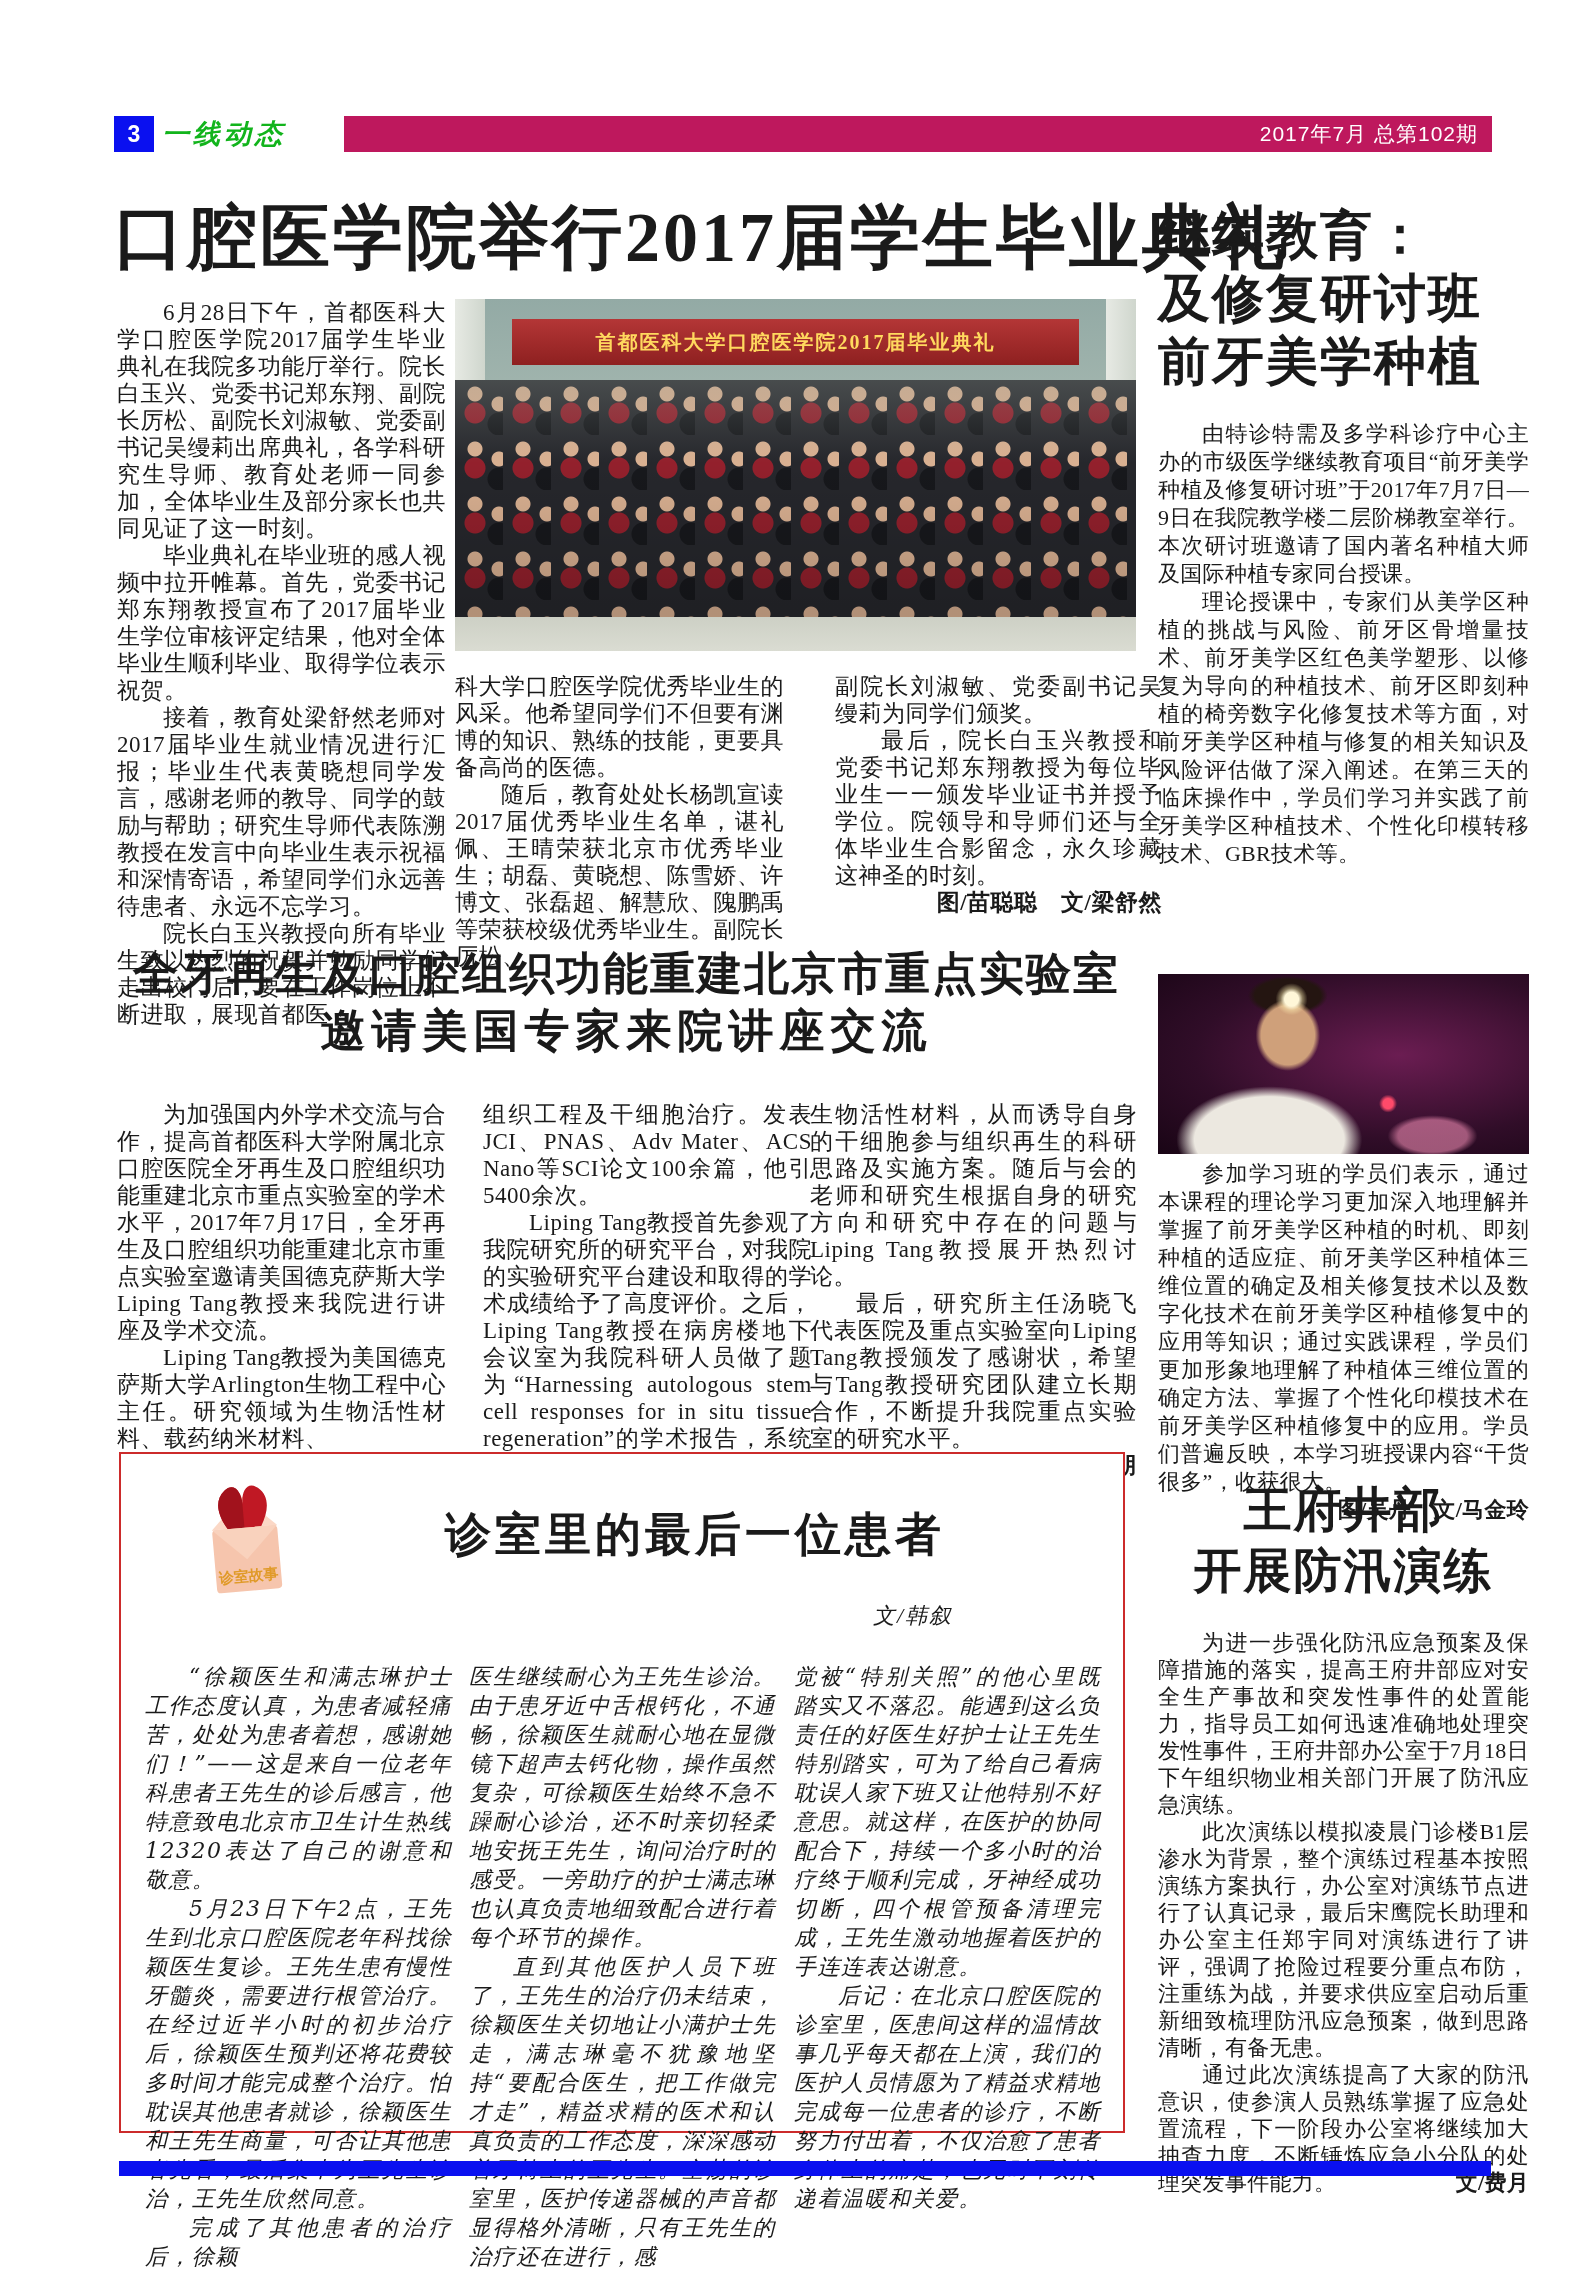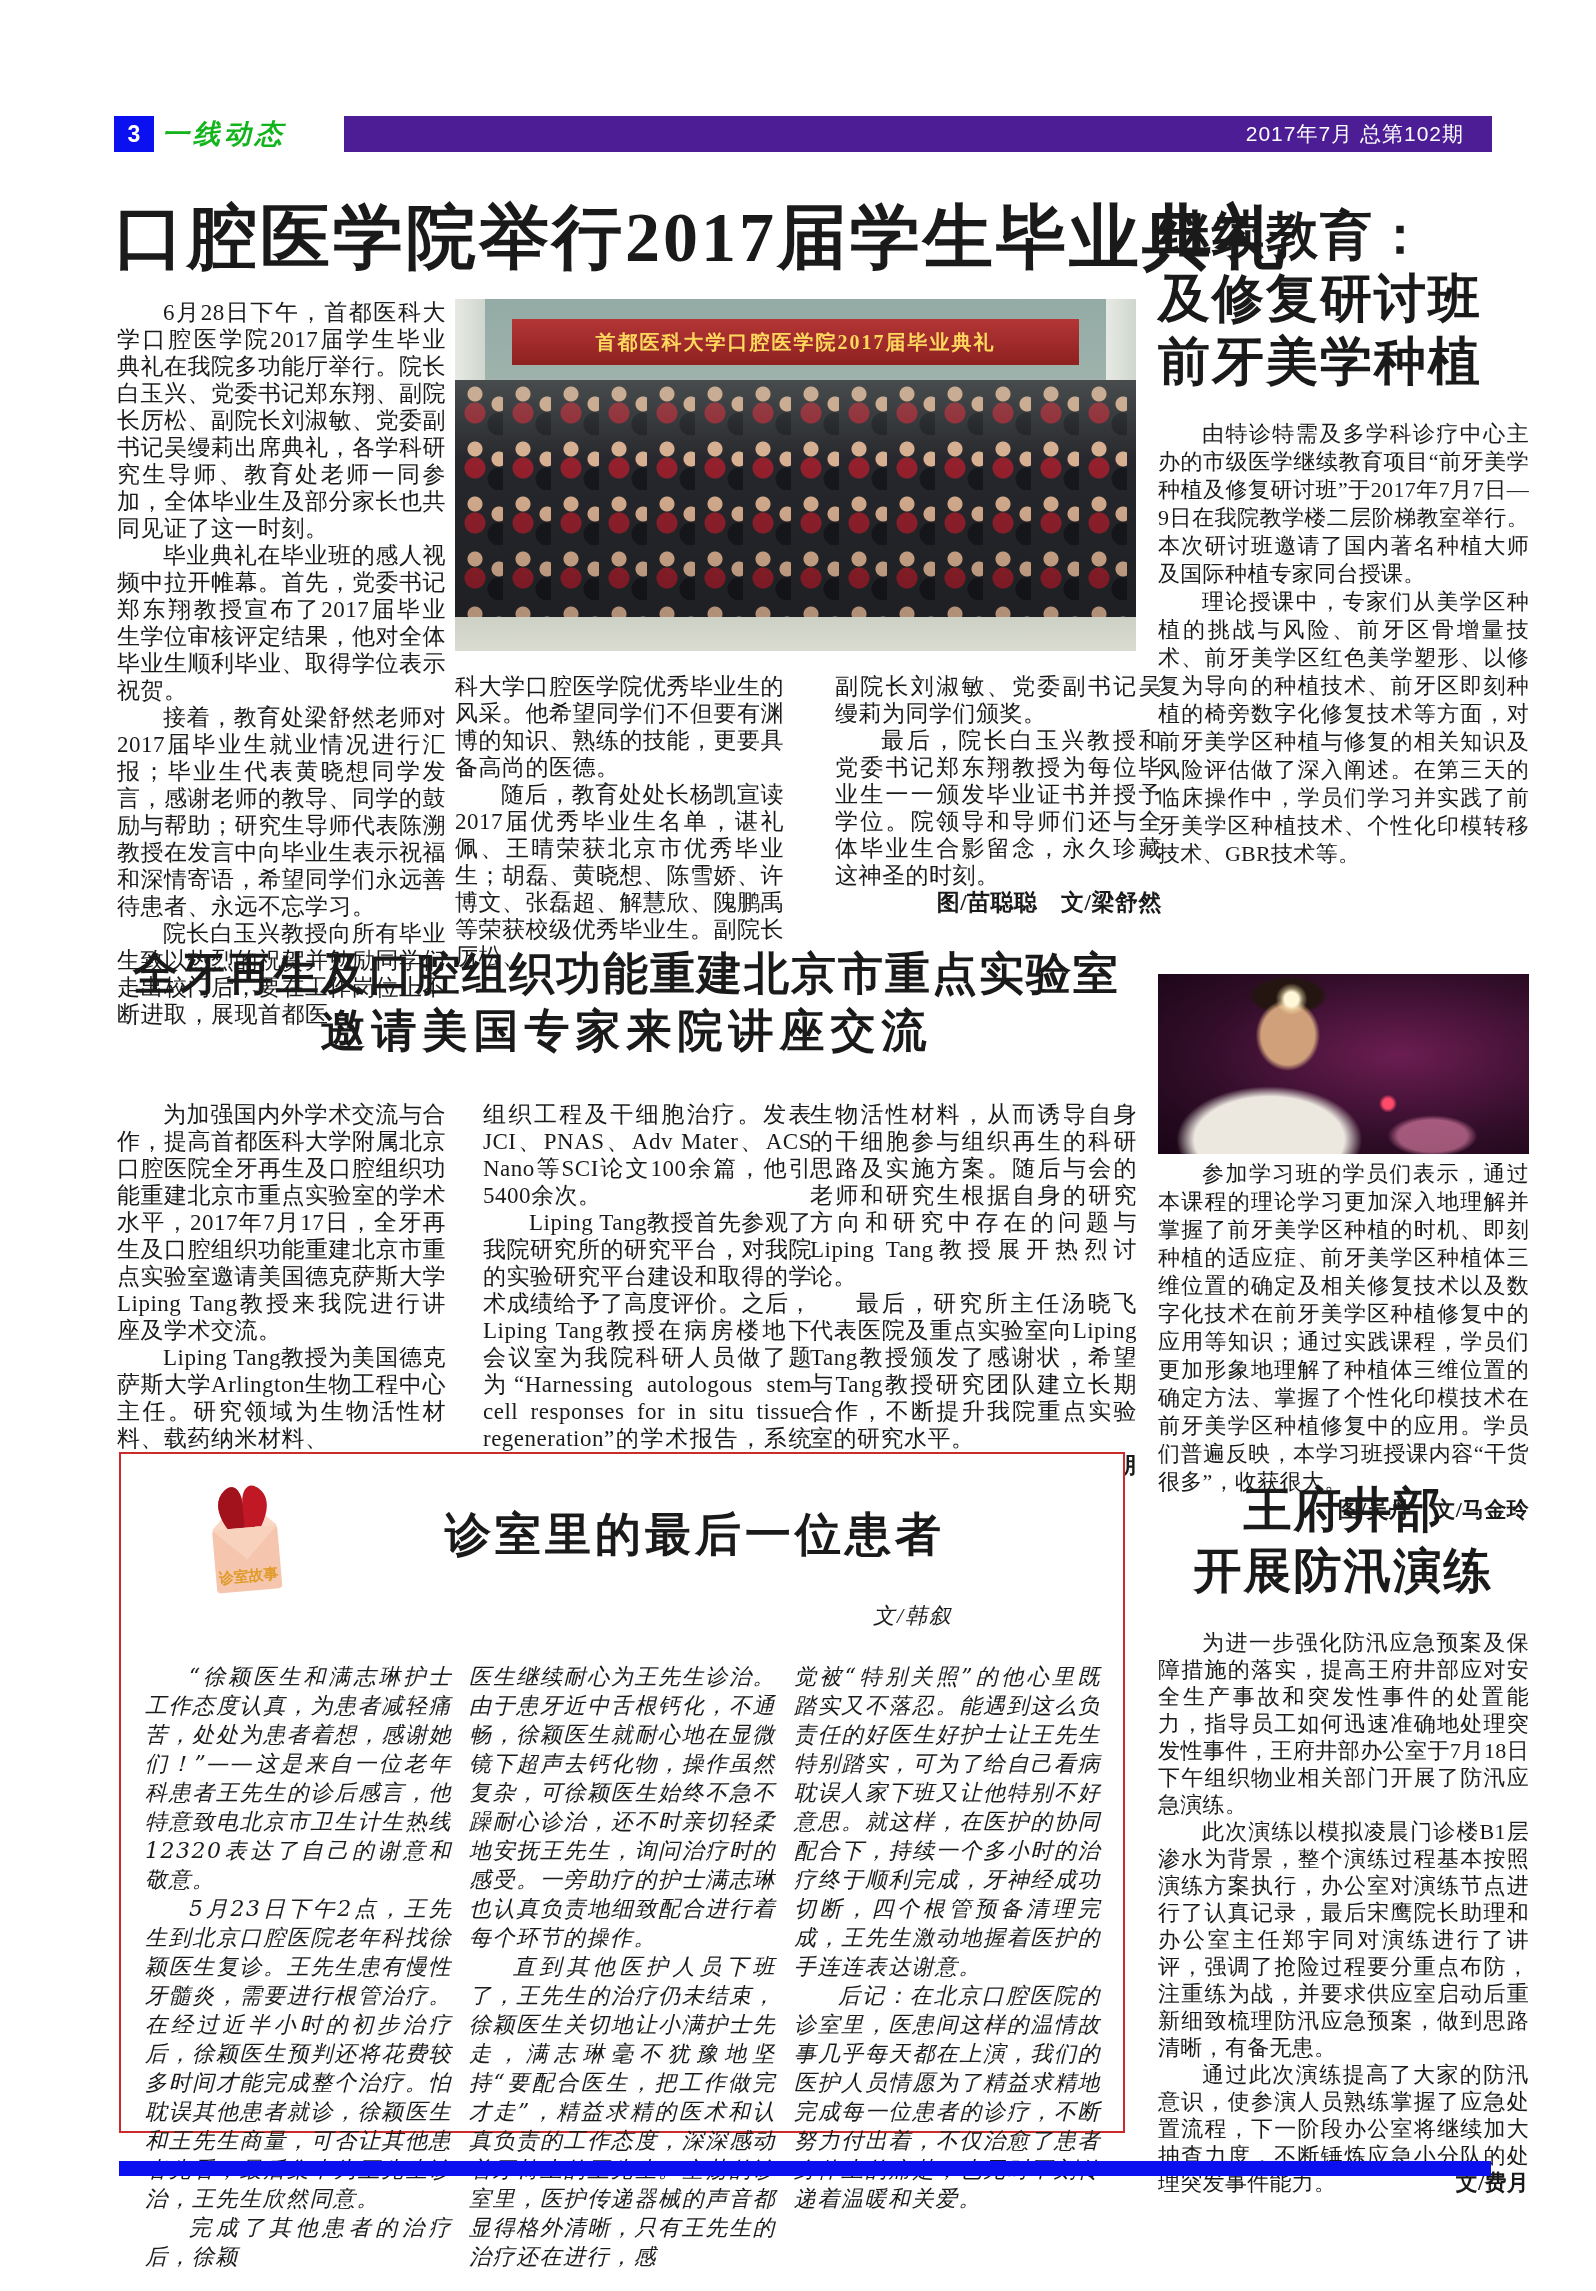--- a/index.html
+++ b/index.html
@@ -6,22 +6,22 @@
   html,body { background:#ffffff; }
   body { font-family:"Liberation Serif","DejaVu Serif",serif; color:#1a1a1a; }
   #page { position:relative; width:1597px; height:2292px; background:#fff; overflow:hidden; }
 
   
   .header { position:absolute; left:114px; top:116px; width:1378px; height:36px; display:flex; align-items:stretch; }
   .numbox { width:40px; background:#0a10f0; color:#fff; display:flex; align-items:center; justify-content:center;
             font-size:23px; font-weight:bold; font-family:"Liberation Sans",sans-serif; }
   .section-title { color:#12b41c; font-weight:bold; font-style:italic; font-size:27px; letter-spacing:4px;
             display:flex; align-items:center; padding:0 10px 0 8px; font-family:"Liberation Sans",sans-serif; }
-  .header-bar { flex:1; background:#4c1d95; color:#fff; display:flex; align-items:center; justify-content:flex-end;
-            font-size:21px; padding-right:28px; letter-spacing:1px; font-family:"Liberation Sans",sans-serif;margin-left:48px; }
+  .header-bar { flex:1; background:#be185d; color:#fff; display:flex; align-items:center; justify-content:flex-end;
+            font-size:21px; padding-right:14px; letter-spacing:1px; font-family:"Liberation Sans",sans-serif;margin-left:48px; }
 
   
   .col { position:absolute; text-align:justify; }
   .body-text { font-size:23px; line-height:27px; letter-spacing:0.5px; }
   .body-text p, .sb-text p { margin:0; }
   .ind { text-indent:2em; }
   .credit { text-align:right; font-weight:bold; }
   .credit-inline { float:right; font-weight:bold; }
 
   

